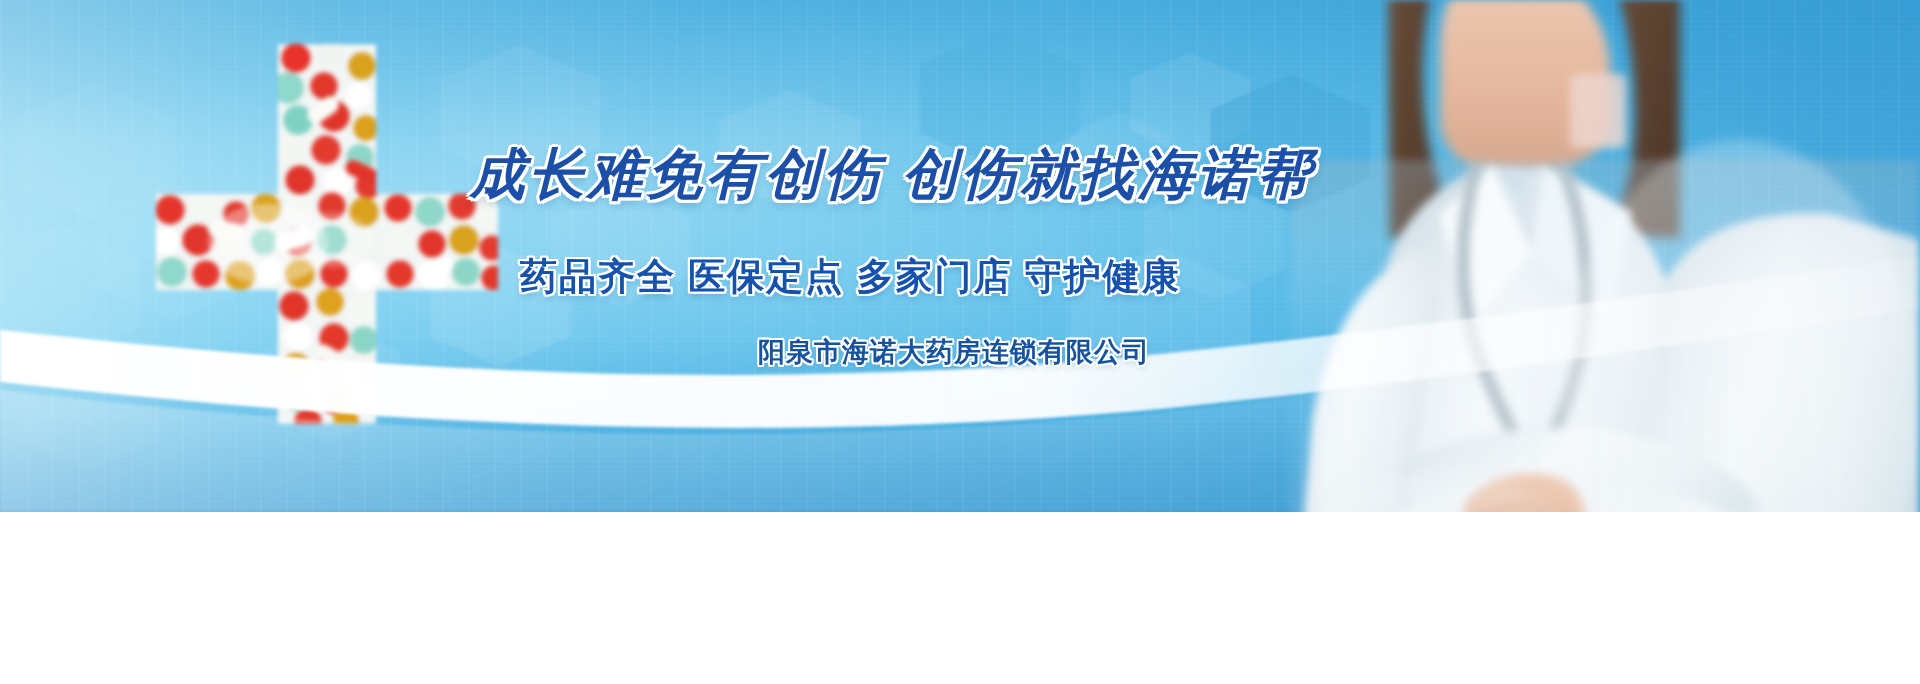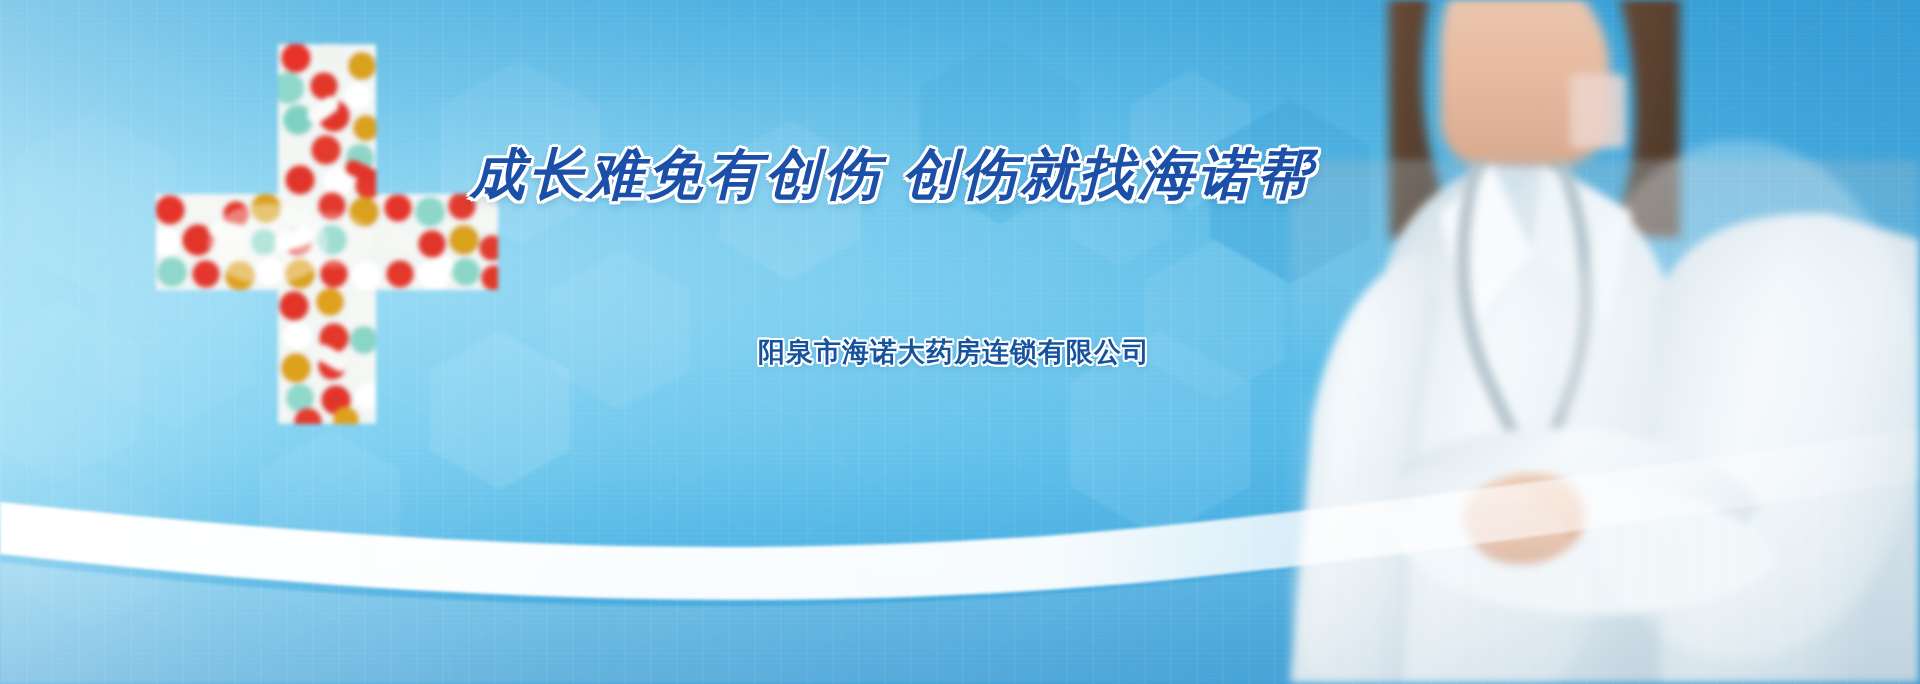--- a/index.html
+++ b/index.html
@@ -3,21 +3,21 @@
 <meta charset="utf-8">
 <style>
   html, body {
     margin: 0;
     padding: 0;
     background: #ffffff;
   }
   #banner {
     position: relative;
     width: 1920px;
-    height: 684px;
+    height: 512px;
     overflow: hidden;
     font-family: "Liberation Sans", sans-serif;
     background: #2fa8e0;
   }
 
   
   .bg-base {
     position: absolute;
     inset: 0;
     background:
@@ -418,16 +418,17 @@
           <feGaussianBlur stdDeviation="1.4"></feGaussianBlur>
         </filter>
       </defs>
       <path d="M0,118 C320,152 720,186 1160,142 C1420,116 1700,76 1920,44 L1920,96 C1700,130 1430,170 1170,196 C730,238 330,206 0,170 Z" fill="url(#swg)" filter="url(#swblur)"></path>
       <path d="M0,178 C340,218 760,244 1200,196 C1470,166 1720,118 1920,84 L1920,300 L0,300 Z" fill="url(#swg2)" opacity="0.35" filter="url(#swblur)"></path>
     </svg>
   </div>
 
   <div class="copy">
     <div class="headline">成长难免有创伤  创伤就找海诺帮</div>
+    <div class="subline">药品齐全  医保定点  多家门店  守护健康</div>
     <div class="company">阳泉市海诺大药房连锁有限公司</div>
   </div>
 
 </div>
 
 </body></html>

